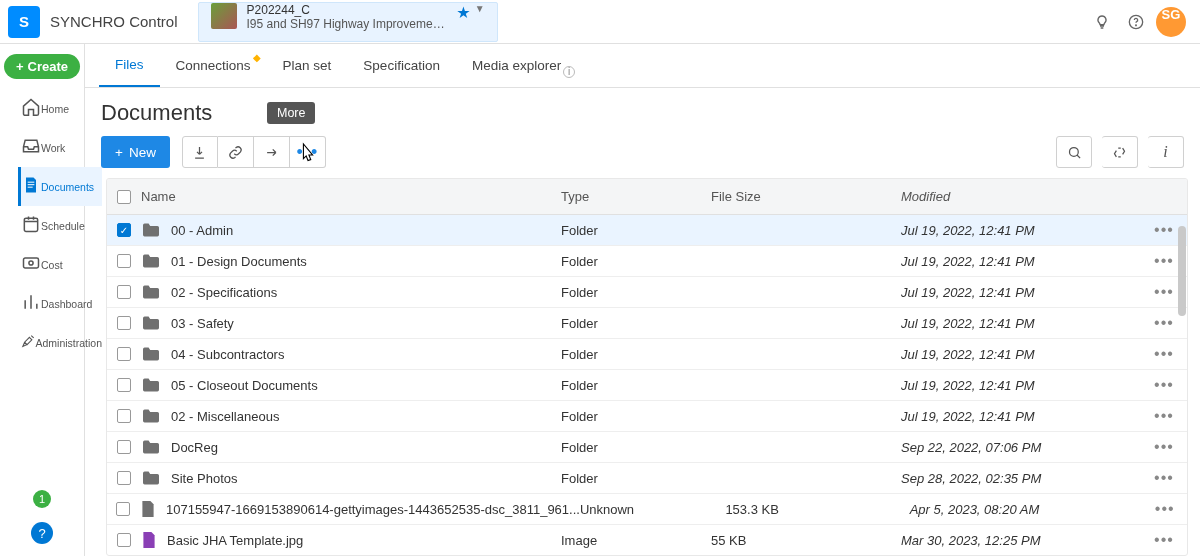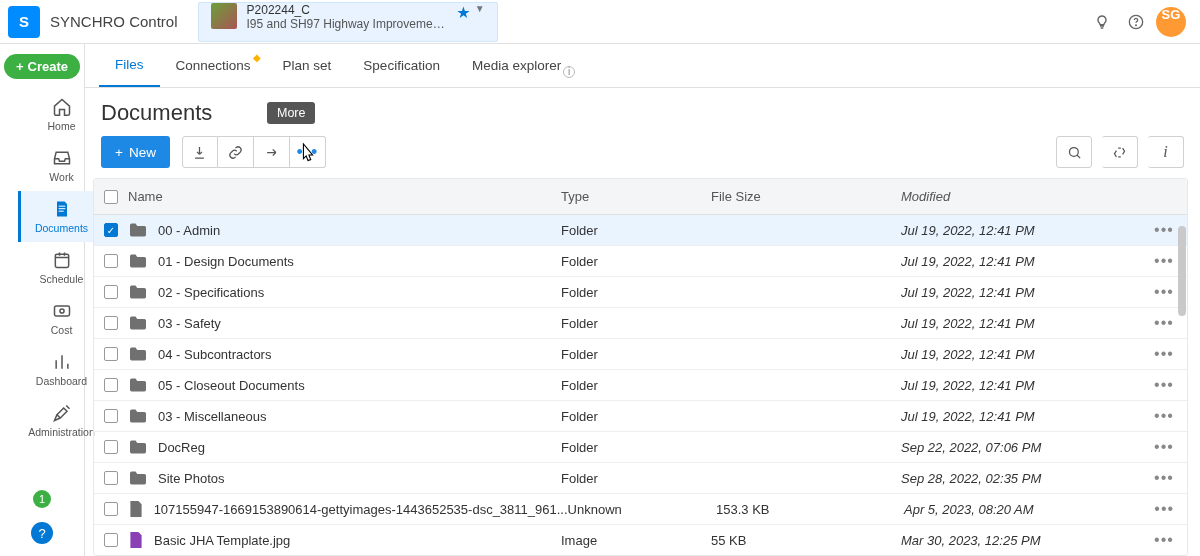--- a/index.html
+++ b/index.html
@@ -17,21 +17,21 @@
   .star { color:#0078d4; font-size:16px; margin-left:8px;}
   .chev { color:#777; font-size:10px; margin-left:4px;}
   .topbar-spacer { flex:1; }
   .topbar-icon { width:28px; height:28px; display:flex; align-items:center; justify-content:center; color:#666; margin-right:6px; cursor:pointer;}
   .avatar { width:30px; height:30px; border-radius:50%; background:#ff9933; color:#fff; display:flex; justify-content:center; font-size:13px; font-weight:600; margin-right:14px;}
   
   
   .layout { display:flex; height: calc(556px - 44px); }
   .leftrail { width: 85px; border-right: 1px solid #e0e0e0; display:flex; flex-direction:column; align-items:center; padding-top:10px;}
   .create-btn { background:#3cb043; color:#fff; border:none; border-radius:14px; padding:5px 12px; font-size:13px; font-weight:600; cursor:pointer; display:flex; align-items:center; gap:4px;}
-  .rail-item { width:100%; display:flex; flex-direction:column; align-items:center; padding:8px 0; font-size:10.5px; color:#555; cursor:pointer; border-left:3px solid transparent;margin-left:36px;}
+  .rail-item { width:100%; display:flex; flex-direction:row; align-items:center; padding:8px 0; font-size:10.5px; color:#555; cursor:pointer; border-left:3px solid transparent;margin-left:36px;}
   .rail-item.active { color:#0078d4; background:#eaf4ff; border-left-color:#0078d4;}
   .rail-item svg, .rail-icon { width:20px; height:20px; margin-bottom:3px;}
   .rail-spacer { height: 10px; }
   .rail-bottom { margin-top:auto; margin-bottom:12px; display:flex; flex-direction:column; align-items:center; gap:14px;}
   .notif-badge { width:18px; height:18px; border-radius:50%; background:#3cb043; color:#fff; font-size:11px; display:flex; align-items:center; justify-content:center;}
   .help-badge { width:22px; height:22px; border-radius:50%; background:#0078d4; color:#fff; font-size:13px; display:flex; align-items:center; justify-content:center;}
   
   
   .main { flex:1; display:flex; flex-direction:column; overflow:hidden;}
   .tabs { height:44px; display:flex; align-items:stretch; border-bottom:1px solid #e0e0e0; padding-left:14px;}
@@ -50,21 +50,21 @@
   .btn-group .tool-btn:first-child { border-radius:3px 0 0 3px;}
   .btn-group .tool-btn:last-child { border-radius:0 3px 3px 0;}
   .toolbar-spacer { flex:1;}
   .right-tools { display:flex; gap:10px;}
   .right-tools .tool-btn { border-radius:3px;}
   
   .tooltip { position:absolute; background:#555; color:#fff; padding:4px 10px; border-radius:3px; font-size:12.5px; pointer-events:none;}
   .cursor-pointer { position:absolute; pointer-events:none; z-index:50;}
   
   
-  .table-wrap { flex:1; overflow:auto; margin:0 12px 0 8px; border:1px solid #e8e8e8; border-radius:3px;}
+  .table-wrap { flex:1; overflow:auto; margin:0 12px 0 21px; border:1px solid #e8e8e8; border-radius:3px;}
   .thead { display:flex; align-items:center; height:36px; background:#f4f5f6; color:#555; font-size:13px; border-bottom:1px solid #e0e0e0; position:sticky; top:0;}
   .col-check { width:34px; display:flex; justify-content:center;}
   .col-name { flex: 1 1 420px; display:flex; align-items:center; gap:10px;}
   .col-type { width:150px;}
   .col-size { width:190px;}
   .col-mod { width:240px;font-style:italic;}
   .col-act { width:46px; display:flex; justify-content:center;}
   .trow { display:flex; align-items:center; height:31px; border-bottom:1px solid #eee; font-size:13px; color:#333;}
   .trow.selected { background:#eaf4ff;}
   .folder-ico { width:20px; height:16px; display:inline-block;}
@@ -365,21 +365,21 @@
             </div>
           </div>
           <div class="trow">
             <div class="col-check">
               <span class="checkbox"></span>
             </div>
             <div class="col-name">
               <svg class="folder-ico" viewBox="0 0 24 20">
                 <path d="M2 4a2 2 0 0 1 2-2h5l2 3h9a2 2 0 0 1 2 2v9a2 2 0 0 1-2 2H4a2 2 0 0 1-2-2z" fill="#707070"></path>
               </svg>
-              <span class="name-text">03 - Miscellaneous</span>
+              <span class="name-text">02 - Miscellaneous</span>
             </div>
             <div class="col-type">Folder</div>
             <div class="col-size"></div>
             <div class="col-mod">Jul 19, 2022, 12:41 PM</div>
             <div class="col-act">
               <span class="row-more">•••</span>
             </div>
           </div>
           <div class="trow">
             <div class="col-check">

